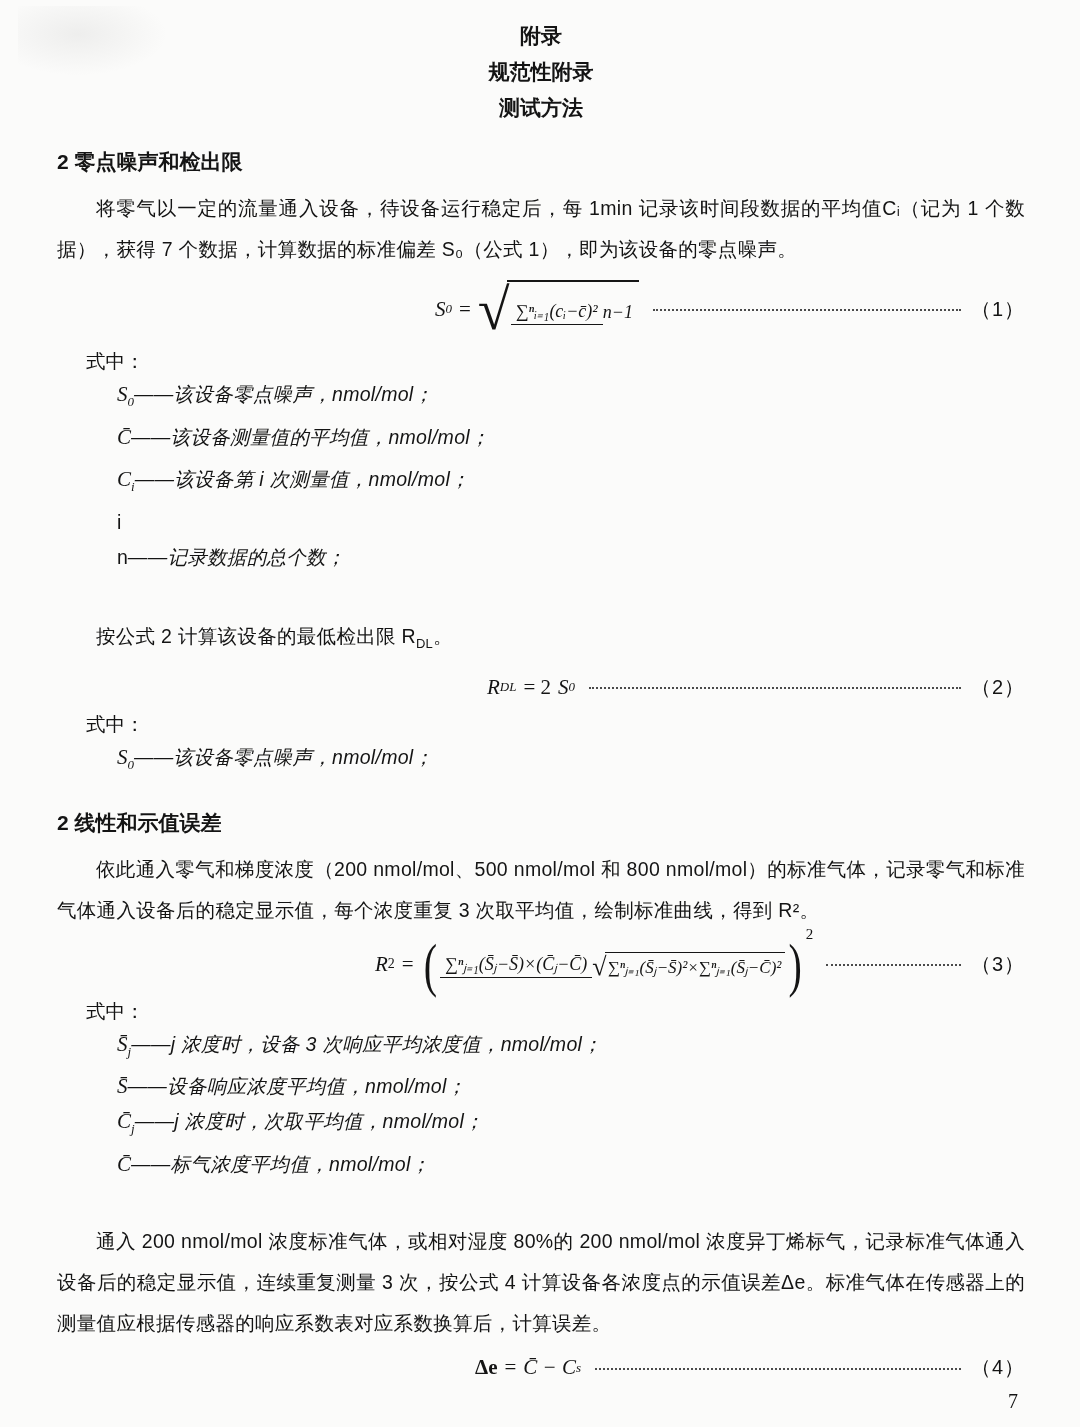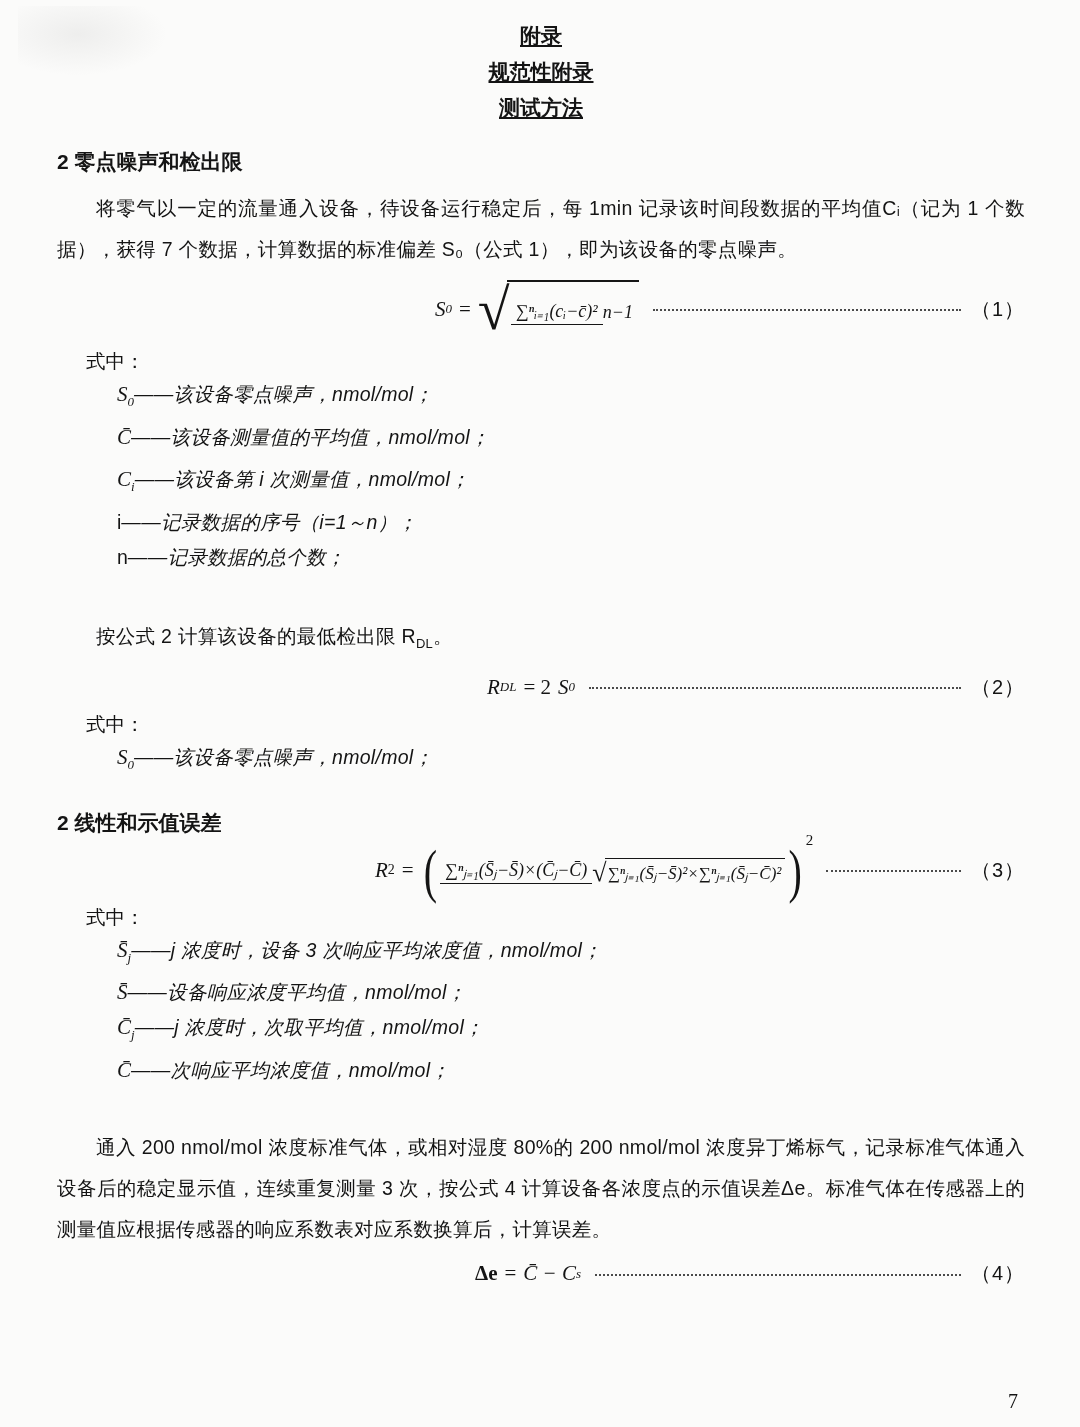--- a/index.html
+++ b/index.html
@@ -9,21 +9,21 @@
     width: 1080px; height: 1427px;
     margin: 0 auto;
     background: #fbfbfa;
     color: #141414;
     font-family: "Liberation Sans", sans-serif;
     overflow: hidden;
   }
   .content { padding: 14px 55px 0 57px; }
 
   
-  .titles { text-align: center; font-weight: bold; font-size: 21px; line-height: 36px; padding-top: 4px; text-decoration: underline; }
+  .titles { text-align: center; font-weight: bold; font-size: 21px; line-height: 36px; padding-top: 4px; }
 
   .h-sec { font-weight: bold; font-size: 21px; margin-top: 22px; }
 
   .para {
     font-size: 19.5px; line-height: 41px;
     text-align: justify; text-indent: 2em;
     margin-top: 12px;
     letter-spacing: 0.3px;
   }
 
@@ -118,21 +118,20 @@
     <div class="def-row">
       <span class="vsym"><span>C̄</span><sub></sub></span>
         <span class="dtext">——该设备测量值的平均值，nmol/mol；</span>
     </div>
     <div class="def-row">
       <span class="vsym"><span>C</span><sub>i</sub></span>
         <span class="dtext">——该设备第 i 次测量值，nmol/mol；</span>
     </div>
     <div class="def-row">
       <span class="vsym upright"><span>i</span></span>
-        <span class="dtext">——记录数据的序号（i=1～n）；</span>
     </div>
     <div class="def-row">
       <span class="vsym upright"><span>n</span></span>
         <span class="dtext">——记录数据的总个数；</span>
     </div>
 
     <p class="para" style="margin-top:42px"><span>按公式 2 计算该设备的最低检出限 R</span><sub style="font-size:13px">DL</sub><span>。</span></p>
 
     <div class="formula-row">
       <span class="f-spacer" style="width:430px"></span>
@@ -149,20 +148,21 @@
 
     <div class="shizhong">式中：</div>
 
     <div class="def-row">
       <span class="vsym"><span>S</span><sub>0</sub></span>
         <span class="dtext">——该设备零点噪声，nmol/mol；</span>
     </div>
 
     <div class="h-sec" style="margin-top:26px">2 线性和示值误差</div>
 
+    <p class="para">依此通入零气和梯度浓度（200 nmol/mol、500 nmol/mol 和 800 nmol/mol）的标准气体，记录零气和标准气体通入设备后的稳定显示值，每个浓度重复 3 次取平均值，绘制标准曲线，得到 R²。</p>
 
     <div class="formula-row">
       <span class="f-spacer" style="width:318px"></span>
       <span class="f-body">
         <span class="mi">R</span>
           <sup style="font-size:14px">2</sup>
         <span class="f-eq">=</span>
         <span class="paren">(</span>
         <span class="frac">
           <span class="fnum mi">∑ⁿⱼ₌₁(S̄ⱼ−S̄)×(C̄ⱼ−C̄)</span>
@@ -189,21 +189,21 @@
     <div class="def-row">
       <span class="vsym"><span>S̄</span></span>
         <span class="dtext">——设备响应浓度平均值，nmol/mol；</span>
     </div>
     <div class="def-row">
       <span class="vsym"><span>C̄</span><sub>j</sub></span>
         <span class="dtext">——j 浓度时，次取平均值，nmol/mol；</span>
     </div>
     <div class="def-row">
       <span class="vsym"><span>C̄</span></span>
-        <span class="dtext">——次响应平均浓度值，nmol/mol；</span>
+        <span class="dtext">——标气浓度平均值，nmol/mol；</span>
     </div>
 
     <p class="para" style="margin-top:40px">通入 200 nmol/mol 浓度标准气体，或相对湿度 80%的 200 nmol/mol 浓度异丁烯标气，记录标准气体通入设备后的稳定显示值，连续重复测量 3 次，按公式 4 计算设备各浓度点的示值误差Δe。标准气体在传感器上的测量值应根据传感器的响应系数表对应系数换算后，计算误差。</p>
 
     <div class="formula-row">
       <span class="f-spacer" style="width:418px"></span>
       <span class="f-body">
         <span style="font-weight:bold">Δe</span>
         <span class="f-eq">=</span>
         <span class="mi">C̄ − C</span>

